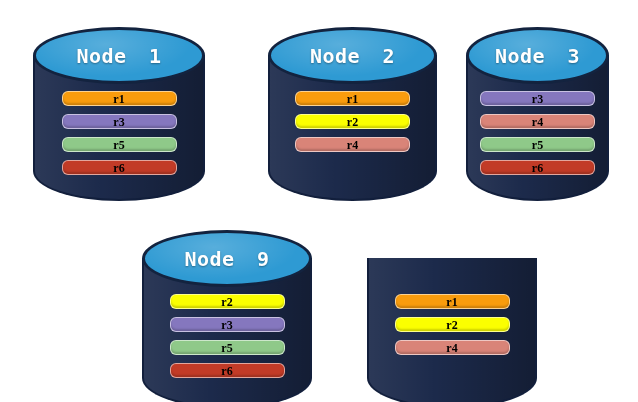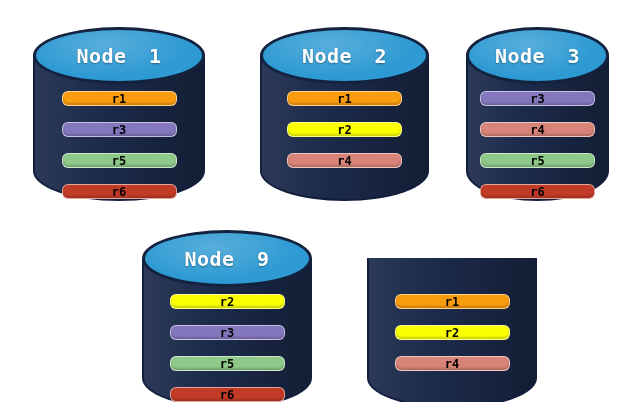--- a/index.html
+++ b/index.html
@@ -37,35 +37,36 @@
   .node-label {
     color: var(--node-text, #ffffff);
     font-weight: bold;
     font-size: 20px;
     letter-spacing: 0.5px;
     word-spacing: 0.5em;
     text-shadow: 0 1px 2px rgba(0,0,0,0.35);
   }
   .bars {
     position: absolute; left: 0; right: 0; top: 60px;
-    display: flex; flex-direction: column; align-items: center; gap: 8px;
+    display: flex; flex-direction: column; align-items: center; 
     z-index: 3;
+    font-family: Liberation Serif, serif;
   }
   .bar {
     width: 115px; height: 15px;
     border-radius: 6px;
     border: 1px solid rgba(255,255,255,0.55);
     box-shadow: inset 0 -2px 2px rgba(0,0,0,0.18);
     display: flex; align-items: center; justify-content: center;
     font-size: 12px; font-weight: bold; line-height: 1;
     color: var(--bar-text, #000000);
   }
   
   .pos-1 { left: 13px;  top: 7px;   width: 180px; height: 182px; }
-  .pos-2 { left: 240px; top: 7px;   width: 177px; height: 182px; text-align: center; }
+  .pos-2 { left: 248px; top: 7px;   width: 177px; height: 182px; text-align: center; }
   .pos-3 { left: 446px; top: 7px;   width: 151px; height: 182px; }
   .pos-4 { left: 122px; top: 210px; width: 178px; height: 186px; }
   .pos-5 { left: 347px; top: 210px; width: 178px; height: 186px; }
 </style>
 </head>
 <body>
 
 <div class="canvas">
 
 <div class="cyl pos-1">

